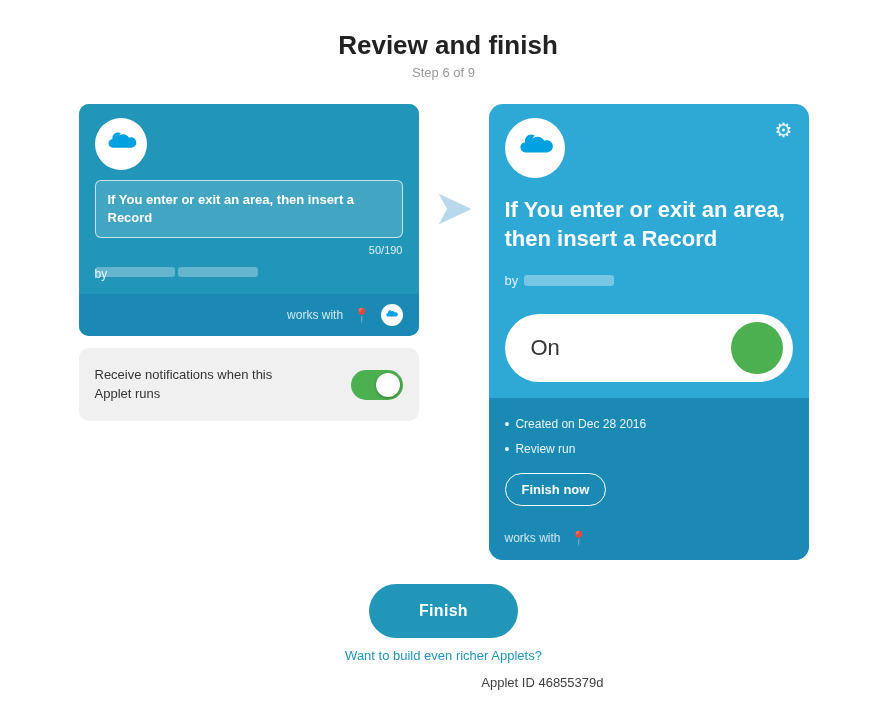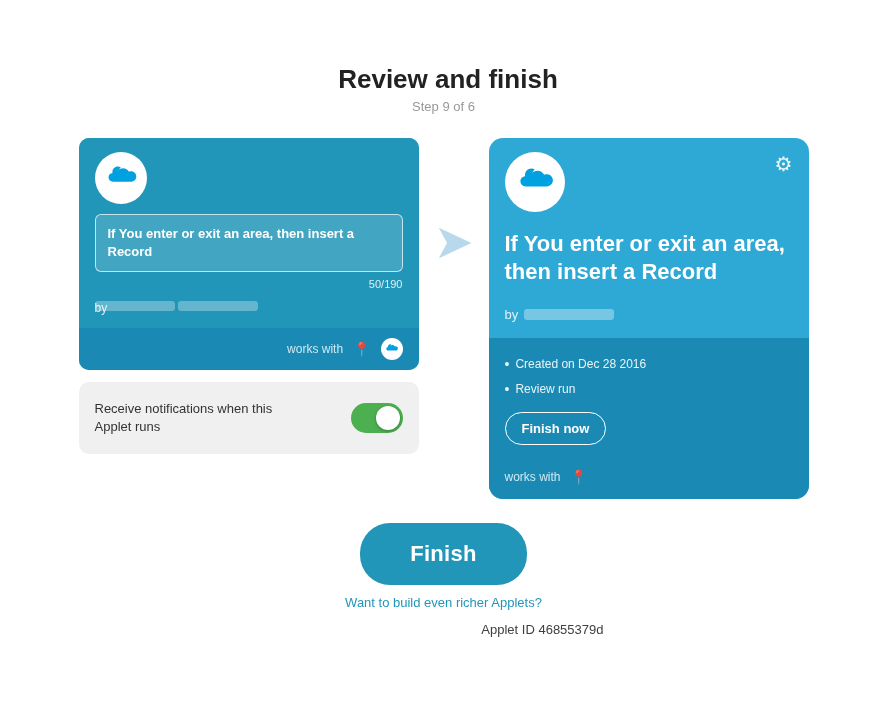--- a/index.html
+++ b/index.html
@@ -323,21 +323,21 @@
       align-items: center;
       margin-top: 24px;
       gap: 10px;
     }
     .finish-btn {
       background: #2196b8;
       color: white;
       border: none;
       border-radius: 30px;
       padding: 18px 50px;
-      font-size: 22px;
+      font-size: 16px;
       font-weight: 700;
       cursor: pointer;
       letter-spacing: 0.3px;
     }
     .richer-link {
       color: #2196b8;
       font-size: 13px;
       text-decoration: none;
       cursor: pointer;
     }
@@ -360,21 +360,21 @@
       text-align: center;
       margin-top: 4px;
       margin-bottom: 14px;
     }
   </style>
 </head>
 <body>
 
 <div class="page-container">
   <h1>Review and finish</h1>
-  <p class="step-label">Step 9 of 6</p>
+  <p class="step-label">Step 6 of 9</p>
 
   <div class="main-content">
 
     <div class="left-panel">
 
       <div class="applet-card">
         <div class="applet-card-top">
           <div class="salesforce-logo-small">
             <svg viewBox="0 0 50 34" fill="none" xmlns="http://www.w3.org/2000/svg">
               <path d="M20.8 6.3c1.8-1.9 4.3-3 7.1-3 3.6 0 6.7 2 8.4 4.9.9-.4 1.9-.6 3-.6 4.1 0 7.4 3.3 7.4 7.4 0 4.1-3.3 7.4-7.4 7.4H13.6c-3.5 0-6.3-2.8-6.3-6.3 0-3.3 2.5-6 5.7-6.2-.1-.5-.2-1-.2-1.5 0-4.3 3.5-7.8 7.8-7.8 1.5 0 2.9.4 4.1 1.2z" fill="#00A1E0"></path>
@@ -417,20 +417,26 @@
             <path d="M20.8 6.3c1.8-1.9 4.3-3 7.1-3 3.6 0 6.7 2 8.4 4.9.9-.4 1.9-.6 3-.6 4.1 0 7.4 3.3 7.4 7.4 0 4.1-3.3 7.4-7.4 7.4H13.6c-3.5 0-6.3-2.8-6.3-6.3 0-3.3 2.5-6 5.7-6.2-.1-.5-.2-1-.2-1.5 0-4.3 3.5-7.8 7.8-7.8 1.5 0 2.9.4 4.1 1.2z" fill="#00A1E0"></path>
           </svg>
         </div>
         <span class="gear-icon">⚙</span>
       </div>
       <div class="phone-title">If You enter or exit an area, then insert a Record</div>
       <div class="phone-author">
         <span class="phone-author-label">by</span>
         <span class="phone-author-name"></span>
       </div>
+      <div class="toggle-section">
+        <div class="big-toggle">
+          <span class="big-toggle-label">On</span>
+          <div class="big-toggle-circle"></div>
+        </div>
+      </div>
       <div class="info-section">
         <div class="info-item">Created on Dec 28 2016</div>
         <div class="info-item">Review run</div>
         <div class="info-runs-row">
           <button class="check-now-btn">Finish now</button>
         </div>
       </div>
       <div class="phone-bottom">
         <span class="works-with-label-phone">works with</span>
         <span style="color:rgba(255,255,255,0.9);font-size:14px;">📍</span>

